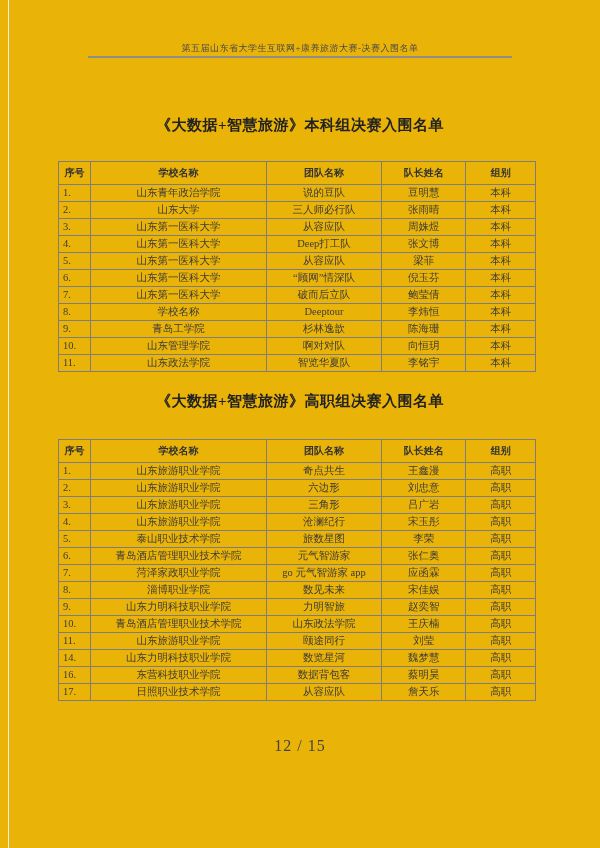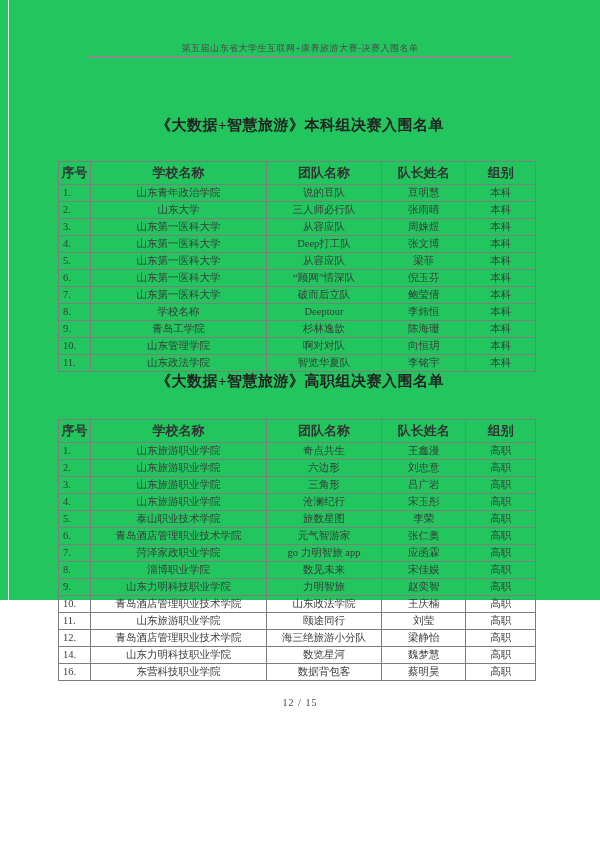--- a/index.html
+++ b/index.html
@@ -3,21 +3,21 @@
 <meta charset="utf-8">
 <style>
   html,body { margin:0; padding:0; }
   body {
     width:600px; height:848px;
     background:#ffffff;
     font-family:"Liberation Serif","DejaVu Serif",serif;
     color:#3b3b3b;
     overflow:hidden;
   }
-  .page { position:relative; width:600px; height:600px; background:#22c55e; }
+  .page { position:relative; width:600px; height:848px; background:#eab308; }
   .page-edge {
     position:absolute; left:8px; top:0; bottom:0; width:1px;
     background:#ececec;
   }
   .doc-header {
     padding-top:42px;
     text-align:center;
     font-size:9px;
     letter-spacing:0.5px;
     color:#4a4a4a;
@@ -32,63 +32,63 @@
   }
   .section-title {
     margin:0;
     text-align:center;
     font-size:15px;
     font-weight:bold;
     color:#222222;
     letter-spacing:0.5px;
   }
   .title-1 { margin-top:58px; }
-  .title-2 { }
+  .title-2 { margin-top:20px; }
   table.roster {
     border-collapse:collapse;
     table-layout:fixed;
     width:478px;
     margin-left:58px;
     font-size:10.5px;
     color:#3b3b3b;
   }
   .table-1 { margin-top:26px; }
   .table-2 { margin-top:28px; }
   table.roster th, table.roster td {
     border:1px solid #7d7d7d;
     text-align:center;
     padding:0 2px;
     overflow:hidden;
     white-space:nowrap;
   }
   table.roster th {
-    font-size:13px;
+    font-size:10px;
     font-weight:bold;
     padding:4px 1px;
     white-space:normal;
     line-height:14px;
     color:#333333;
   }
   table.roster td {
     height:16px;
     line-height:16px;
   }
   table.roster th:nth-child(1) { width:6.3%; }
   table.roster th:nth-child(2) { width:37.4%;font-family:Liberation Serif, serif; }
   table.roster th:nth-child(3) { width:24.3%;margin-left:12px; }
   table.roster th:nth-child(4) { width:17.6%;margin-top:20px; }
   table.roster th:nth-child(5) { width:14.4%; }
   table.roster td:first-child {
     text-align:left;
     padding-left:4px;
   }
   .doc-footer {
-    margin-top:16px;
+    margin-top:36px;
     text-align:center;
-    font-size:10px;
+    font-size:16px;
     color:#444444;
     letter-spacing:1px;
   }
 </style>
 </head>
 <body>
 
 <div class="page">
   <div class="page-edge"></div>
 
@@ -241,21 +241,21 @@
         <tr>
           <td>6.</td>
           <td>青岛酒店管理职业技术学院</td>
           <td>元气智游家</td>
           <td>张仁奥</td>
           <td>高职</td>
         </tr>
         <tr>
           <td>7.</td>
           <td>菏泽家政职业学院</td>
-          <td>go 力明智旅 app</td>
+          <td>go 元气智游家 app</td>
           <td>应函霖</td>
           <td>高职</td>
         </tr>
         <tr>
           <td>8.</td>
           <td>淄博职业学院</td>
           <td>数见未来</td>
           <td>宋佳娱</td>
           <td>高职</td>
         </tr>
@@ -274,39 +274,39 @@
           <td>高职</td>
         </tr>
         <tr>
           <td>11.</td>
           <td>山东旅游职业学院</td>
           <td>颐途同行</td>
           <td>刘莹</td>
           <td>高职</td>
         </tr>
         <tr>
-          <td>12.</td>
-          <td>青岛酒店管理职业技术学院</td>
-          <td>海三绝旅游小分队</td>
-          <td>梁静怡</td>
-          <td>高职</td>
-        </tr>
-        <tr>
           <td>14.</td>
           <td>山东力明科技职业学院</td>
           <td>数览星河</td>
           <td>魏梦慧</td>
           <td>高职</td>
         </tr>
         <tr>
           <td>16.</td>
           <td>东营科技职业学院</td>
           <td>数据背包客</td>
           <td>蔡明昊</td>
           <td>高职</td>
         </tr>
+        <tr>
+          <td>17.</td>
+          <td>日照职业技术学院</td>
+          <td>从容应队</td>
+          <td>詹天乐</td>
+          <td>高职</td>
+        </tr>
       </tbody>
   </table>
 
   <div class="doc-footer">
     <span>12 / 15</span>
   </div>
 </div>
 
 </body></html>

